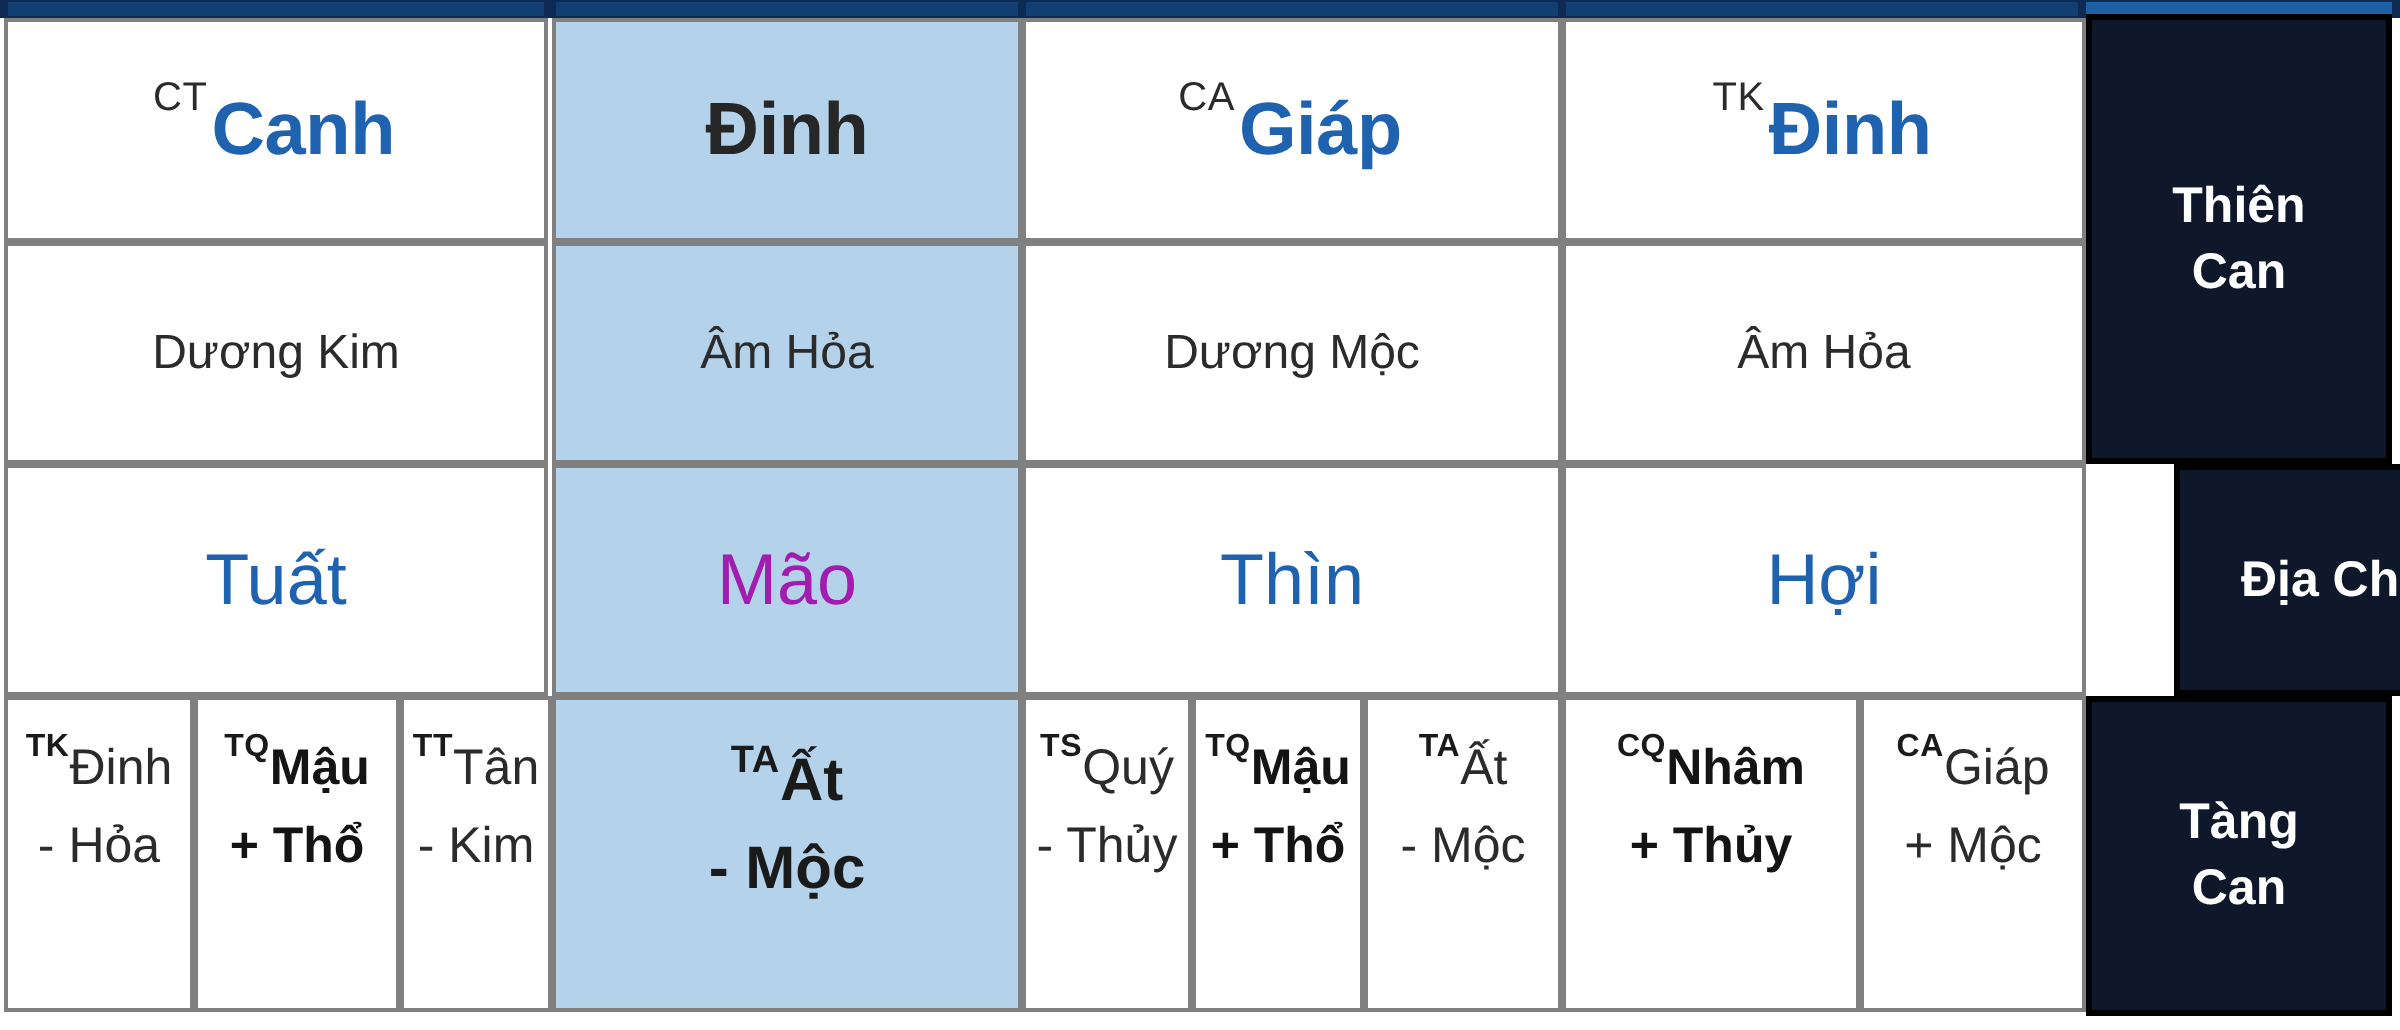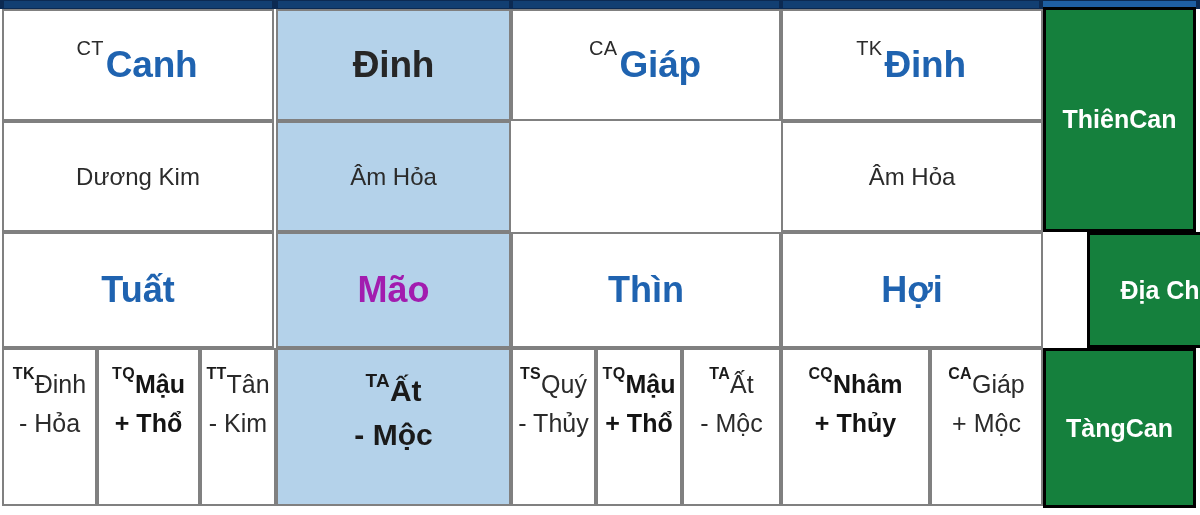--- a/index.html
+++ b/index.html
@@ -43,27 +43,28 @@
     border: 2px solid #808080;
     background: #ffffff;
     display: flex;
     align-items: center;
     justify-content: center;
     overflow: hidden;
   }
   .cell.hl { background: #b4d2ea; }
 
   .cell.label {
-    background: #15803d;
+    background: #0f172a;
     border: 3px solid #000000;
     color: #ffffff;
     font-weight: bold;
     font-size: 25px;
     line-height: 1.32;
     text-align: left;
+    flex-direction: column;
   }
 
   
   .stem-text {
     font-size: 37px;
     font-weight: bold;
     color: #1f63b0;
     letter-spacing: -0.2px;
   }
   .cell.hl .stem-text { color: #262626; }
@@ -81,21 +82,21 @@
   
   .elem-text {
     font-size: 24px;
     font-weight: normal;
     color: #2b2b2b;
   }
 
   
   .branch-text {
     font-size: 36px;
-    font-weight: bold;
+    font-weight: normal;
     color: #1f63b0;
   }
   .cell.hl .branch-text { color: #a21caf; }
 
   
   .cell.hidden-stem {
     flex-direction: column;
     justify-content: flex-start;
     padding-top: 22px;
     line-height: 1.0;
@@ -157,20 +158,23 @@
   <div class="cell" style="left:781px;top:9px;width:262px;height:112px;">
     <span class="stem-text"><span class="sup">TK</span><span>Đinh</span></span>
   </div>
 
   <div class="cell" style="left:2px;top:121px;width:272px;height:111px;">
     <span class="elem-text">Dương Kim</span>
   </div>
   <div class="cell hl" style="left:276px;top:121px;width:235px;height:111px;">
     <span class="elem-text">Âm Hỏa</span>
   </div>
+  <div class="cell" style="left:511px;top:121px;width:270px;height:111px;">
+    <span class="elem-text">Dương Mộc</span>
+  </div>
   <div class="cell" style="left:781px;top:121px;width:262px;height:111px;">
     <span class="elem-text">Âm Hỏa</span>
   </div>
 
   <div class="cell" style="left:2px;top:232px;width:272px;height:116px;">
     <span class="branch-text">Tuất</span>
   </div>
   <div class="cell hl" style="left:276px;top:232px;width:235px;height:116px;">
     <span class="branch-text">Mão</span>
   </div>

